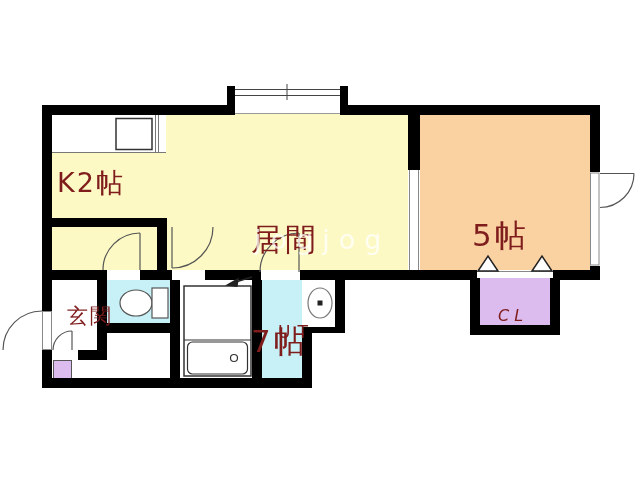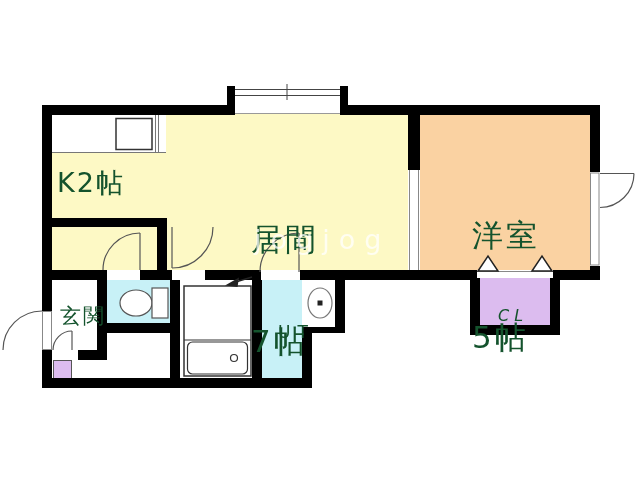--- a/index.html
+++ b/index.html
@@ -1,21 +1,21 @@
 <!DOCTYPE html>
 <html><head>
 <meta charset="utf-8">
 <style>
   html,body{margin:0;padding:0;background:#fff;}
   #plan{position:relative;width:640px;height:480px;background:#ffffff;overflow:hidden;
         font-family:"DejaVu Sans","Liberation Sans",sans-serif;}
   .room{position:absolute;}
   .wall{position:absolute;background:#000;}
   .gap{position:absolute;background:#fff;}
-  .label{position:absolute;color:#14532d;white-space:pre;line-height:1.05;}
+  .label{position:absolute;color:#7f1d1d;white-space:pre;line-height:1.05;}
   .lbl-kitchen{font-size:27px;letter-spacing:2px;}
   .lbl-big{font-size:31px;letter-spacing:3px;line-height:34px;}
   .lbl-genkan{font-size:21px;letter-spacing:2px;}
   .lbl-ut{font-size:17px;letter-spacing:7px;padding-left:16px;}
   .lbl-cl{font-size:16px;letter-spacing:5px;}
   .lbl-watermark{font-size:27px;letter-spacing:9px;color:rgba(255,255,255,0.75);}
   svg{position:absolute;left:0;top:0;}
 </style>
 </head>
 <body>
@@ -142,21 +142,20 @@
       <rect x="317.5" y="300.5" width="5" height="5" fill="#222"></rect>
     </g>
   </svg>
 
   <div class="label lbl-kitchen" style="left:57px;top:169px;">K2帖</div>
   <div class="label lbl-big" style="left:251px;top:154px;">
     <div>居間</div>
     <div>7帖</div>
   </div>
   <div class="label lbl-big" style="left:472px;top:150px;">
-    <div>洋室</div>
     <div>5帖</div>
   </div>
-  <div class="label lbl-genkan" style="left:60px;top:305px;">玄関</div>
+  <div class="label lbl-genkan" style="left:67px;top:305px;">玄関</div>
   <div class="label lbl-ut" style="left:262px;top:324px;">UT</div>
   <div class="label lbl-cl" style="left:498px;top:308px;font-style:italic;">CL</div>
   <div class="label lbl-watermark" style="left:254px;top:226px;">jogjog</div>
 
 </div>
 
 </body></html>

